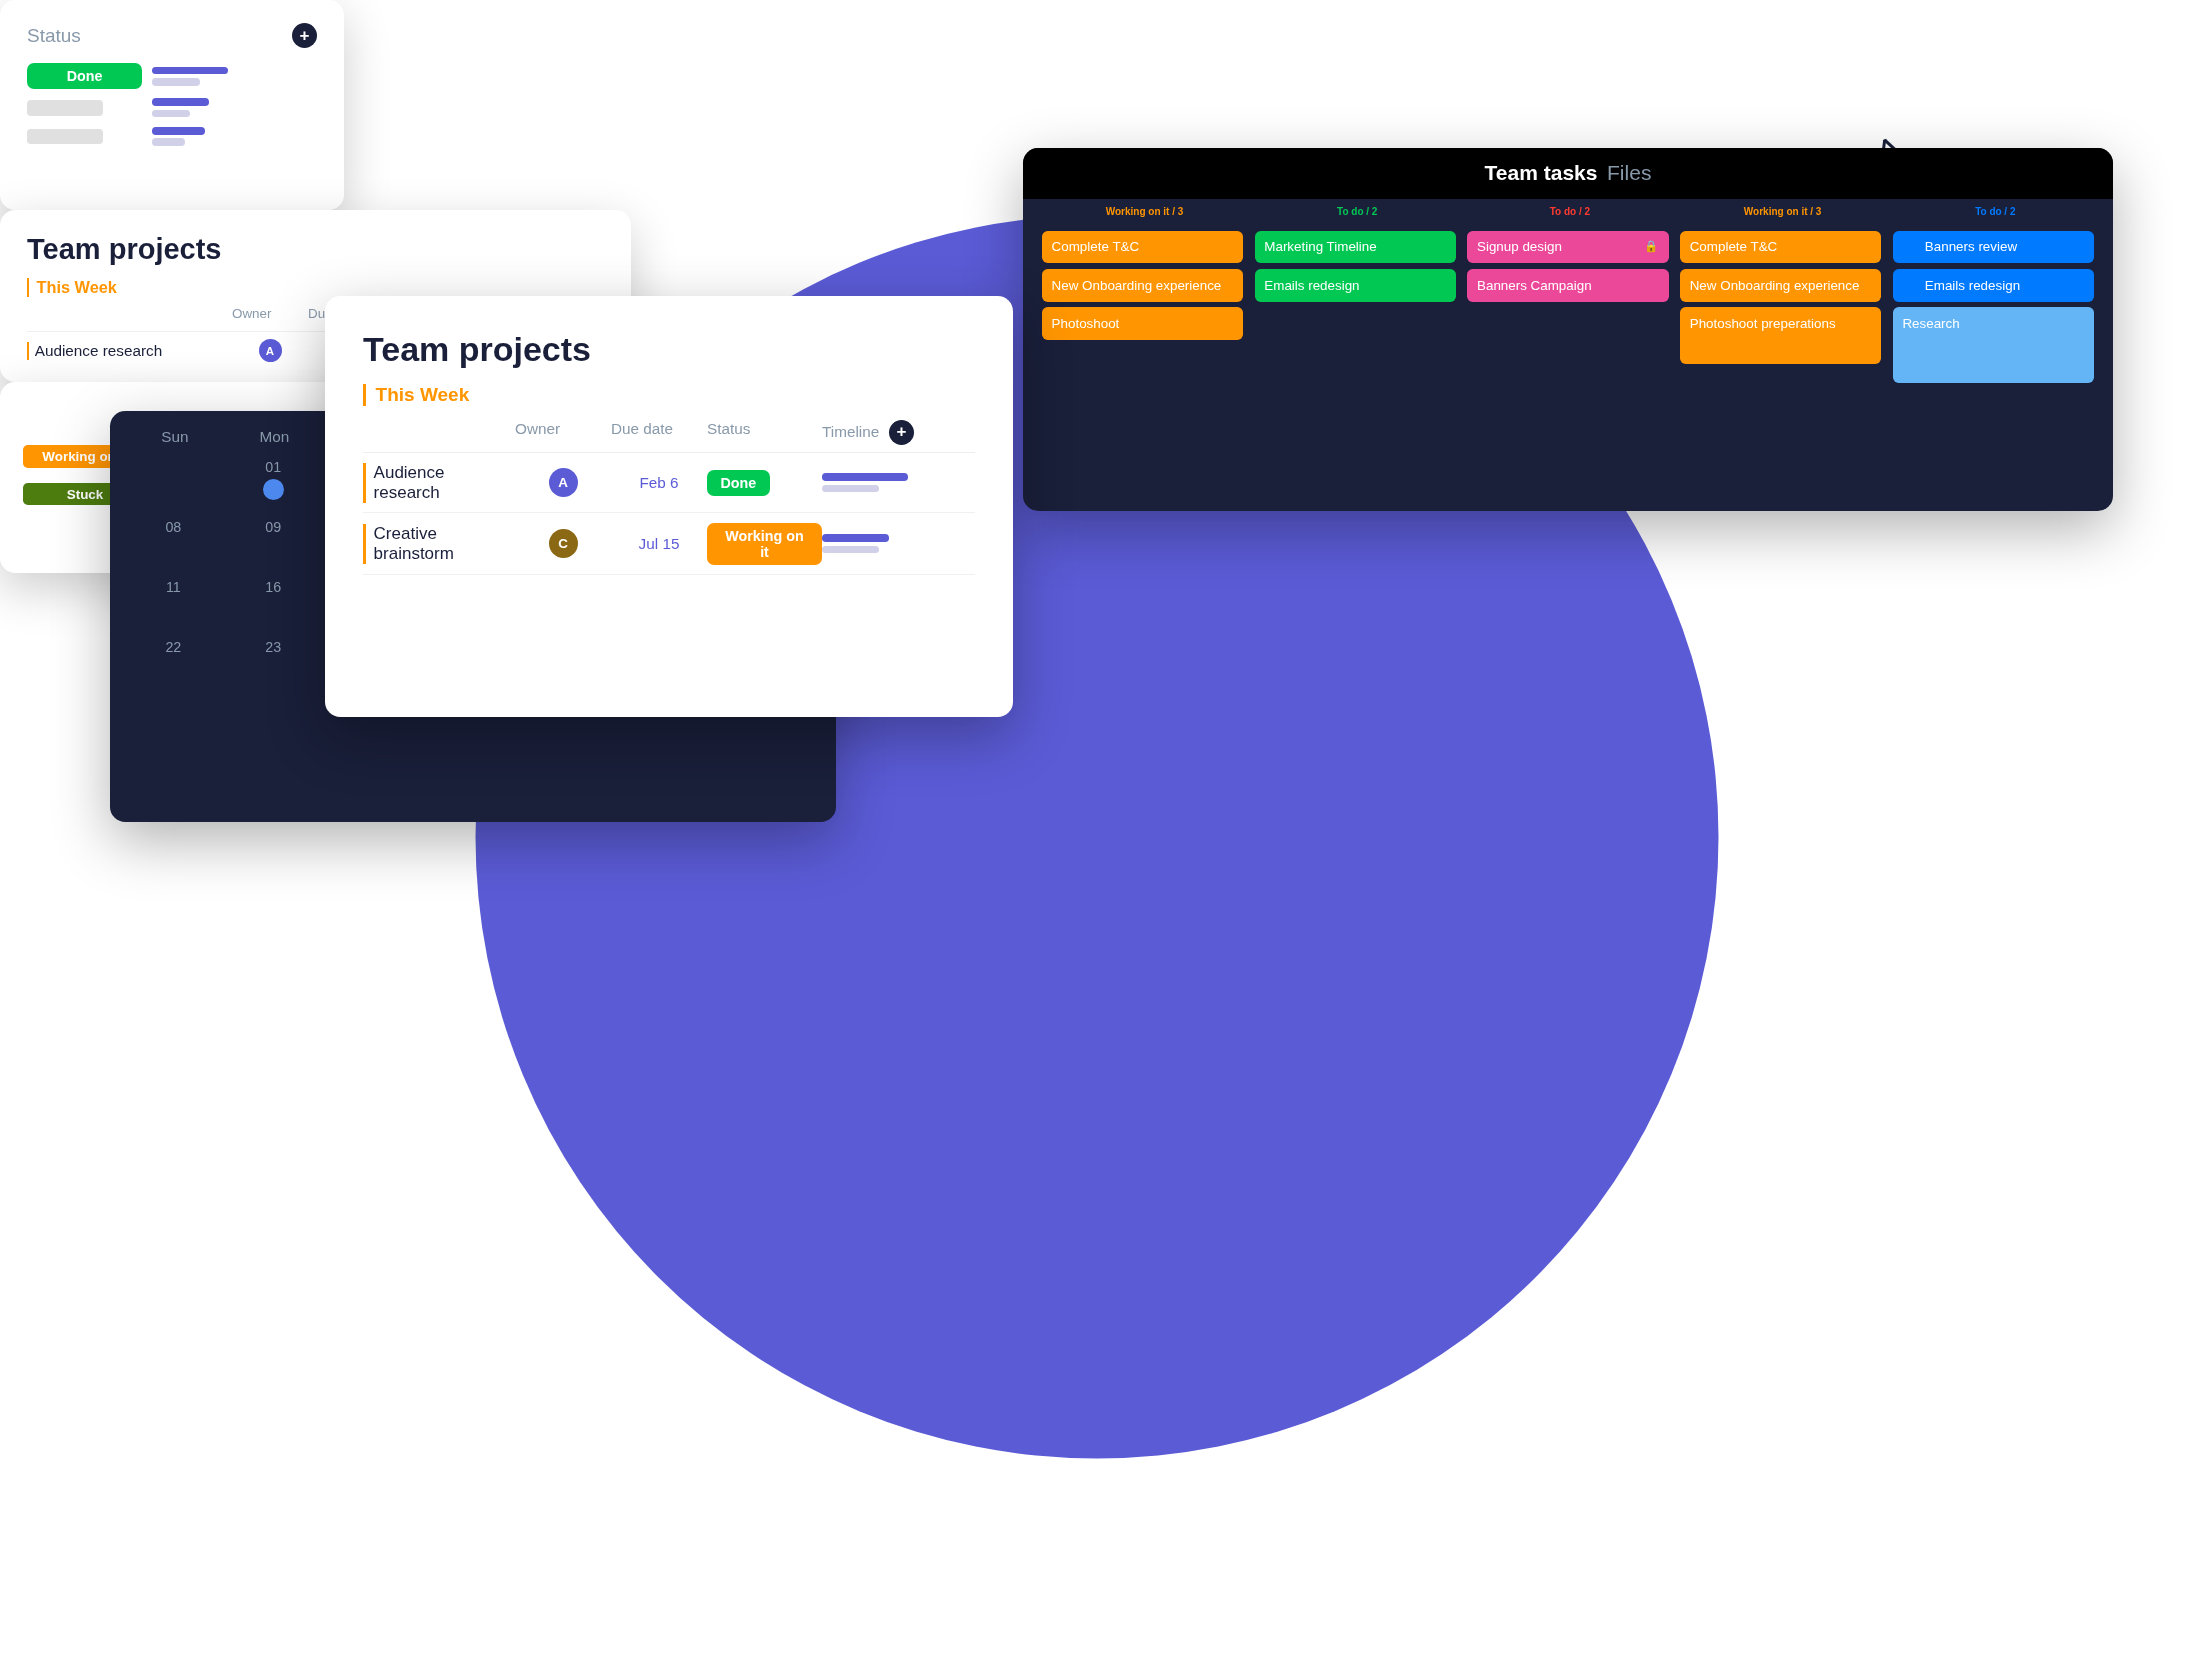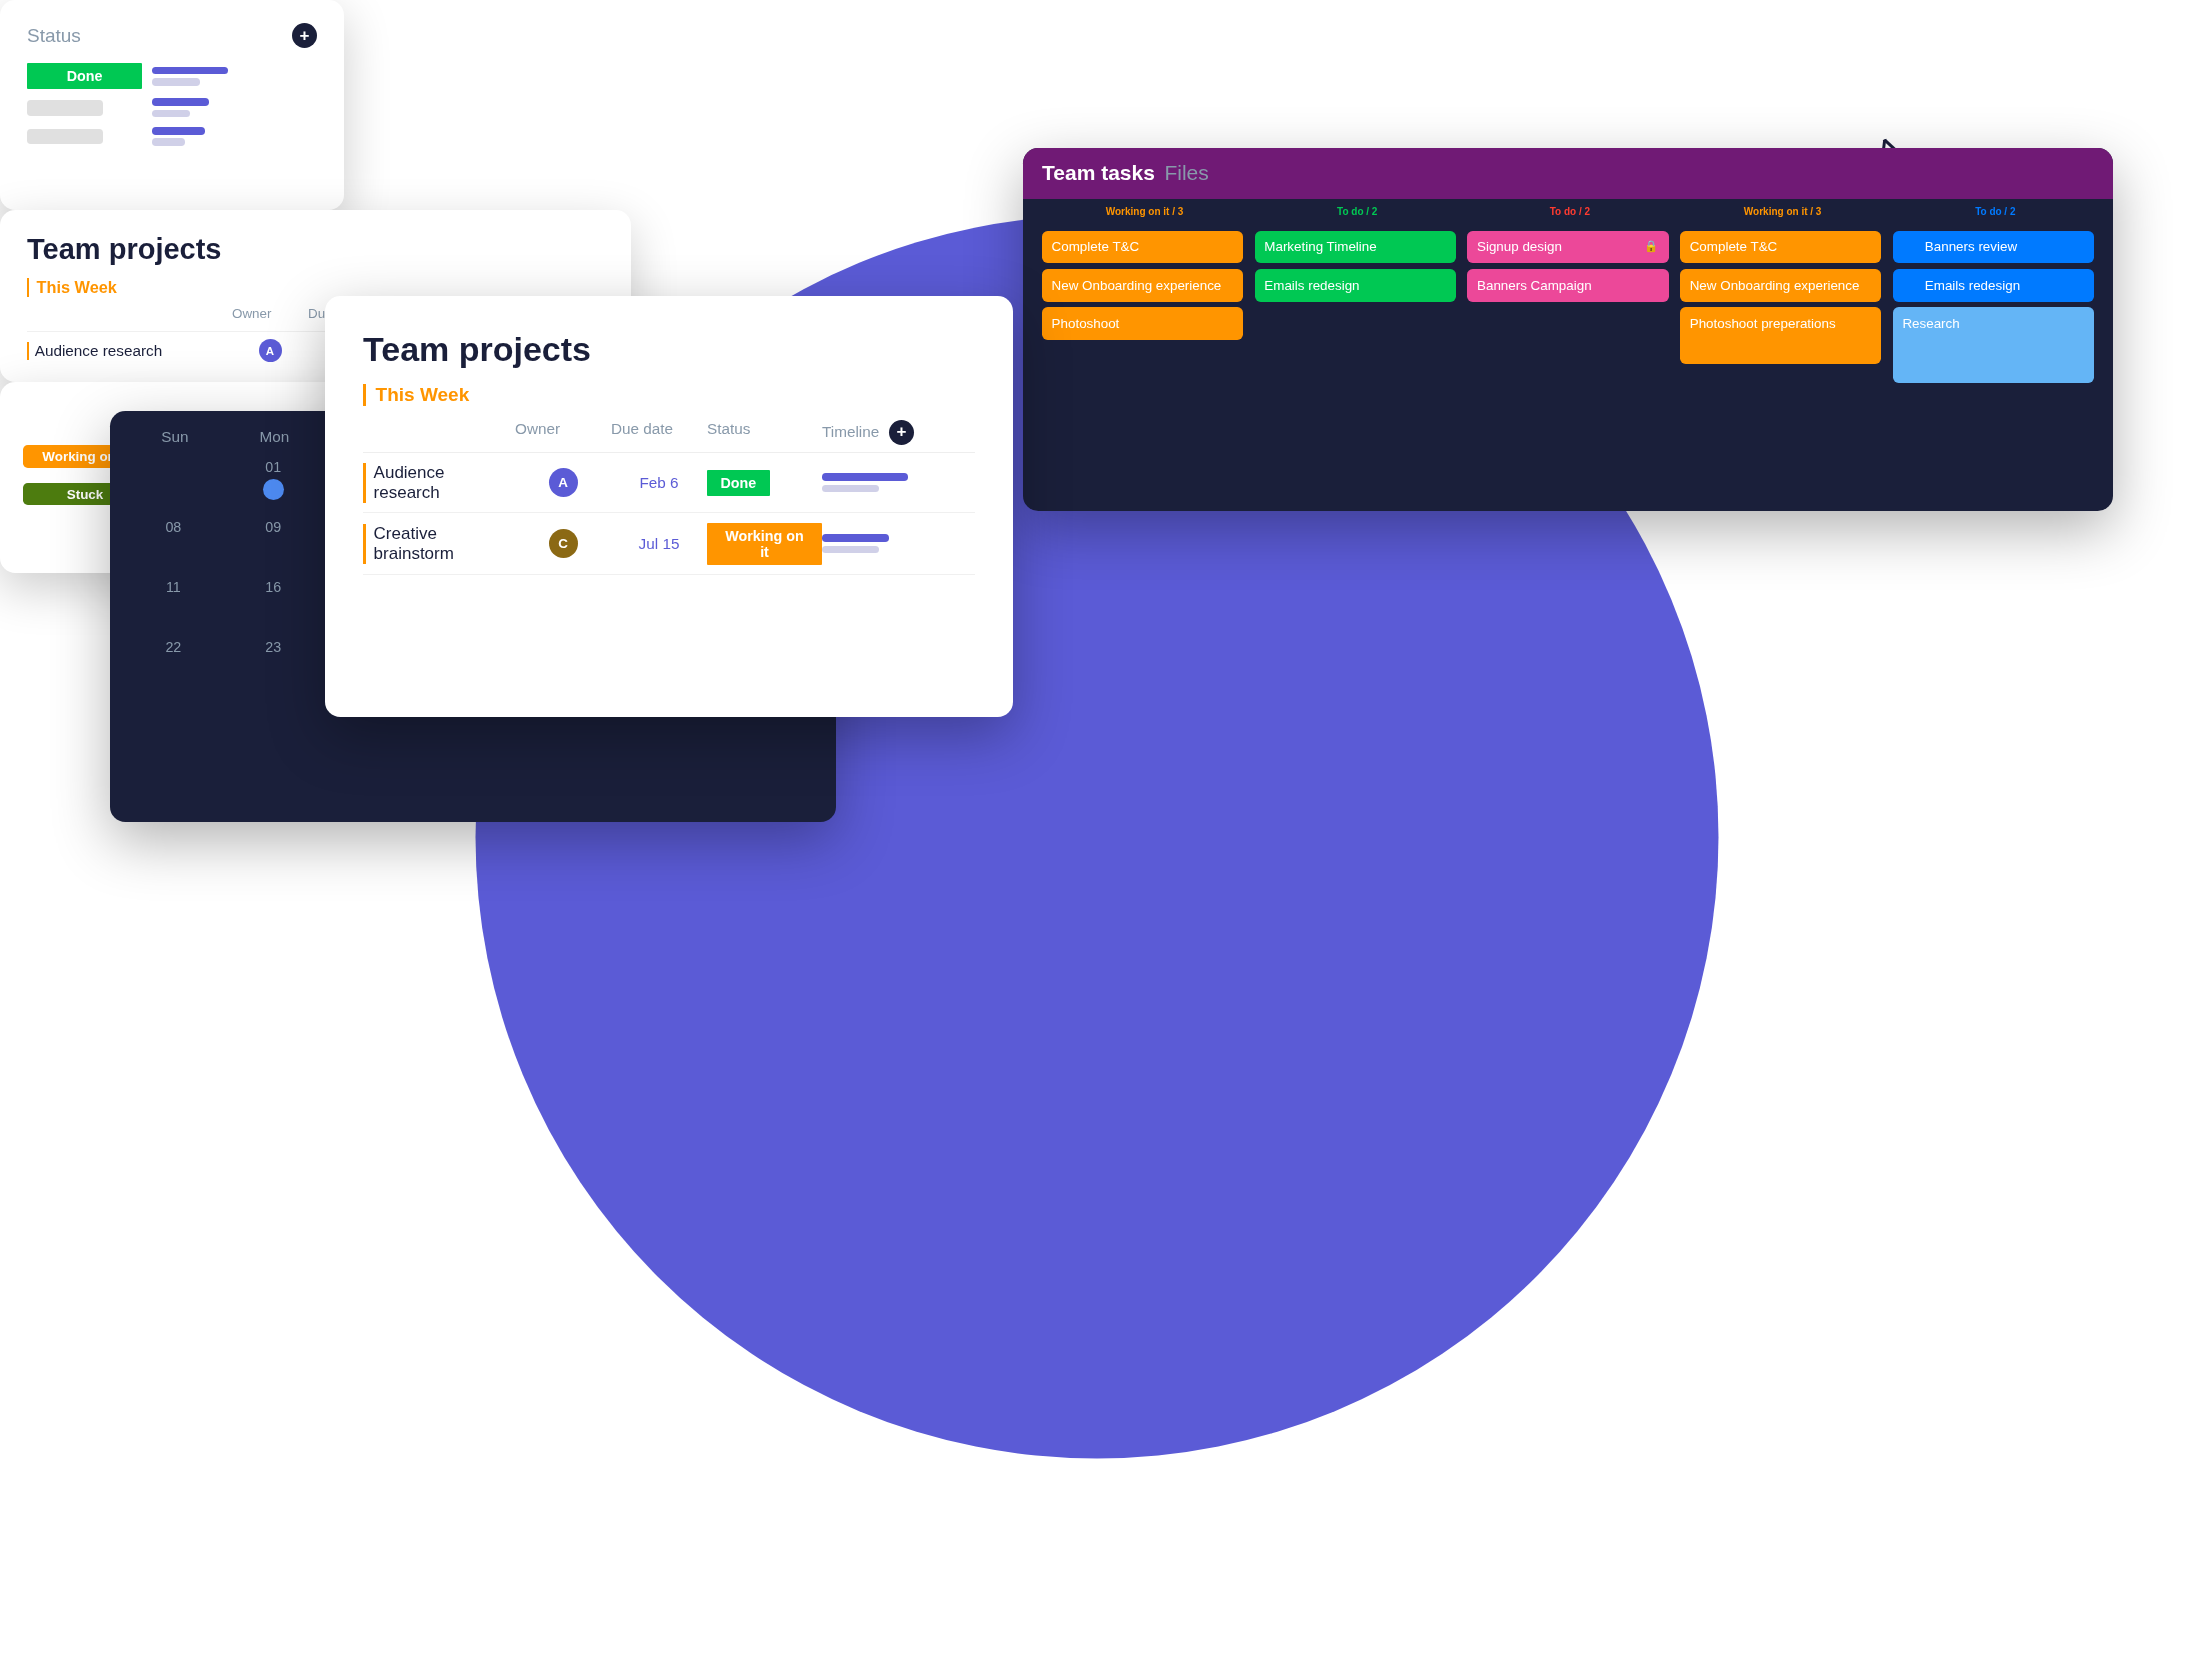--- a/index.html
+++ b/index.html
@@ -36,25 +36,26 @@
     
     .kanban-panel {
       top: 148px;
       left: 1023px;
       width: 1090px;
       height: 363px;
       background: #1a1f3a;
       z-index: 2;
     }
     .kanban-header {
-      background: #701a75;
+      background: #000000;
       padding: 13.4px 19px;
       display: flex;
       align-items: center;
       gap: 9.6px;
+      justify-content: center;
     }
     .kanban-header-title {
       color: #ffffff;
       font-size: 21px;
       font-weight: 700;
     }
     .kanban-header-subtitle {
       color: #8899aa;
       font-size: 21px;
     }
@@ -228,21 +229,21 @@
     }
     .avatar-brown {
       background: #8b6914;
     }
     .due-date {
       font-size: 15.3px;
       color: #5b5bd6;
       text-align: center;
     }
     .status-badge {
-      border-radius: 1px;
+      border-radius: 7px;
       padding: 4.8px 13.4px;
       font-size: 14.3px;
       font-weight: 700;
       color: #fff;
       text-align: center;
       display: inline-block;
     }
     .status-done { background: #00c853; }
     .status-working { background: #ff9500; }
     .timeline-bar {

